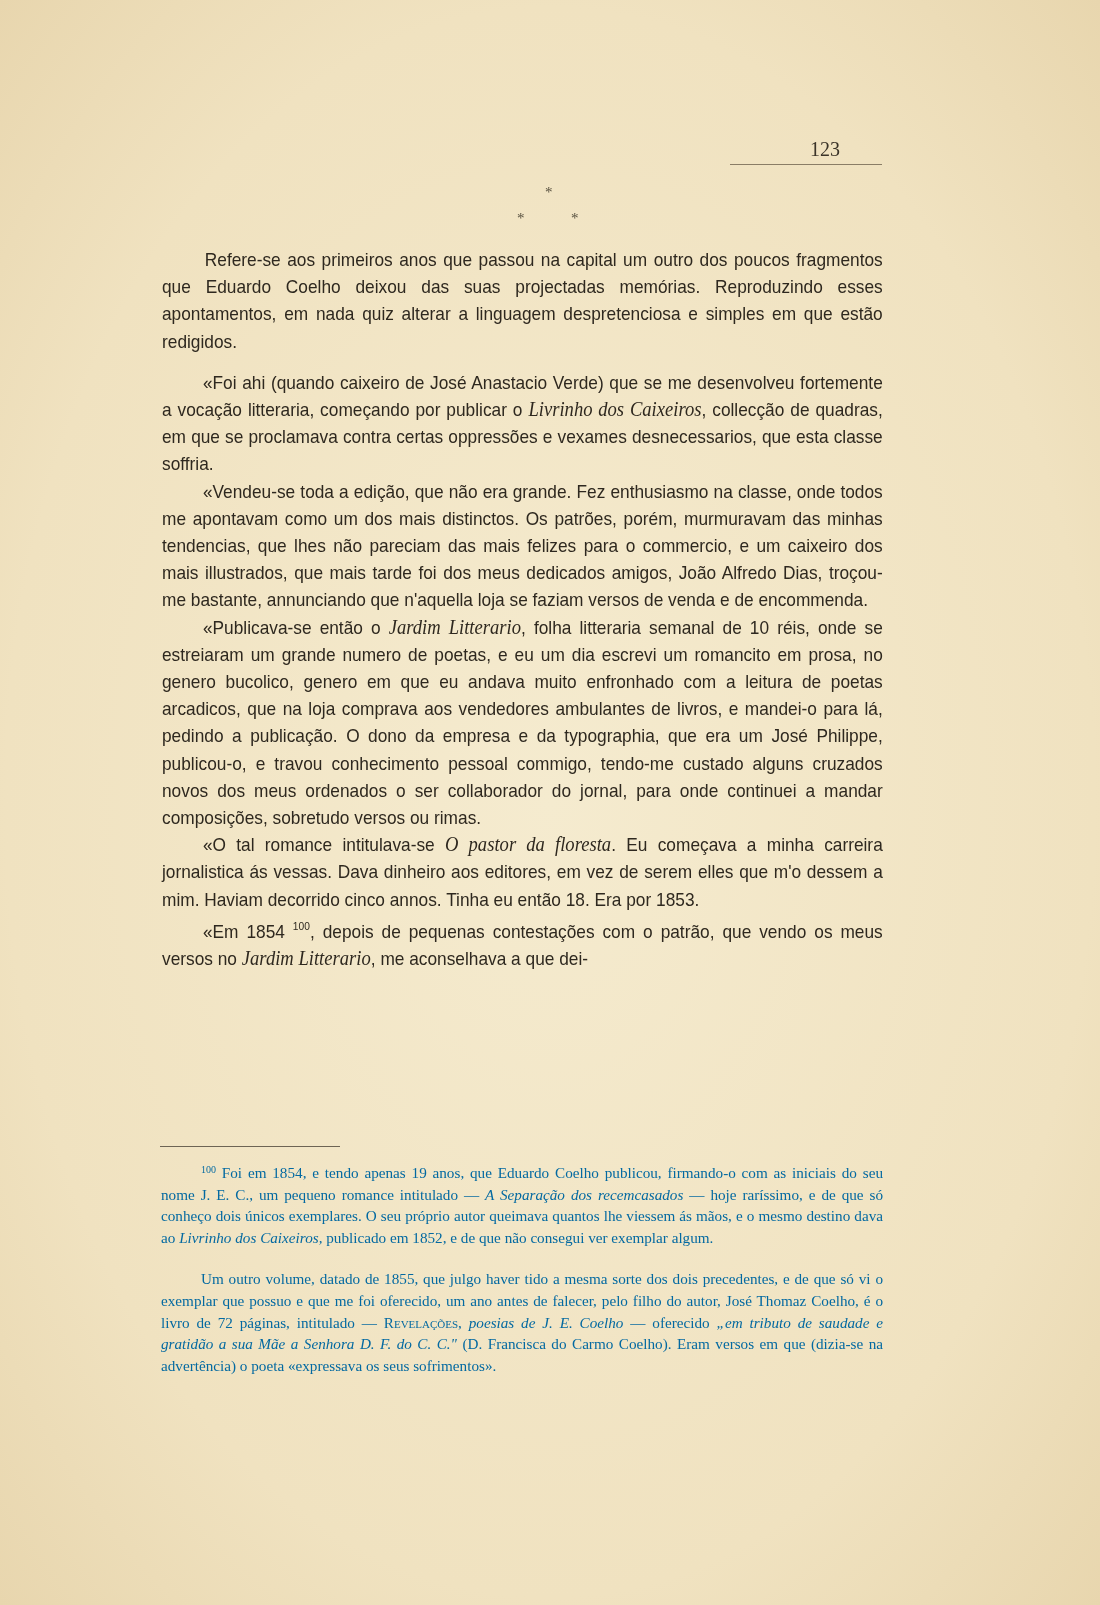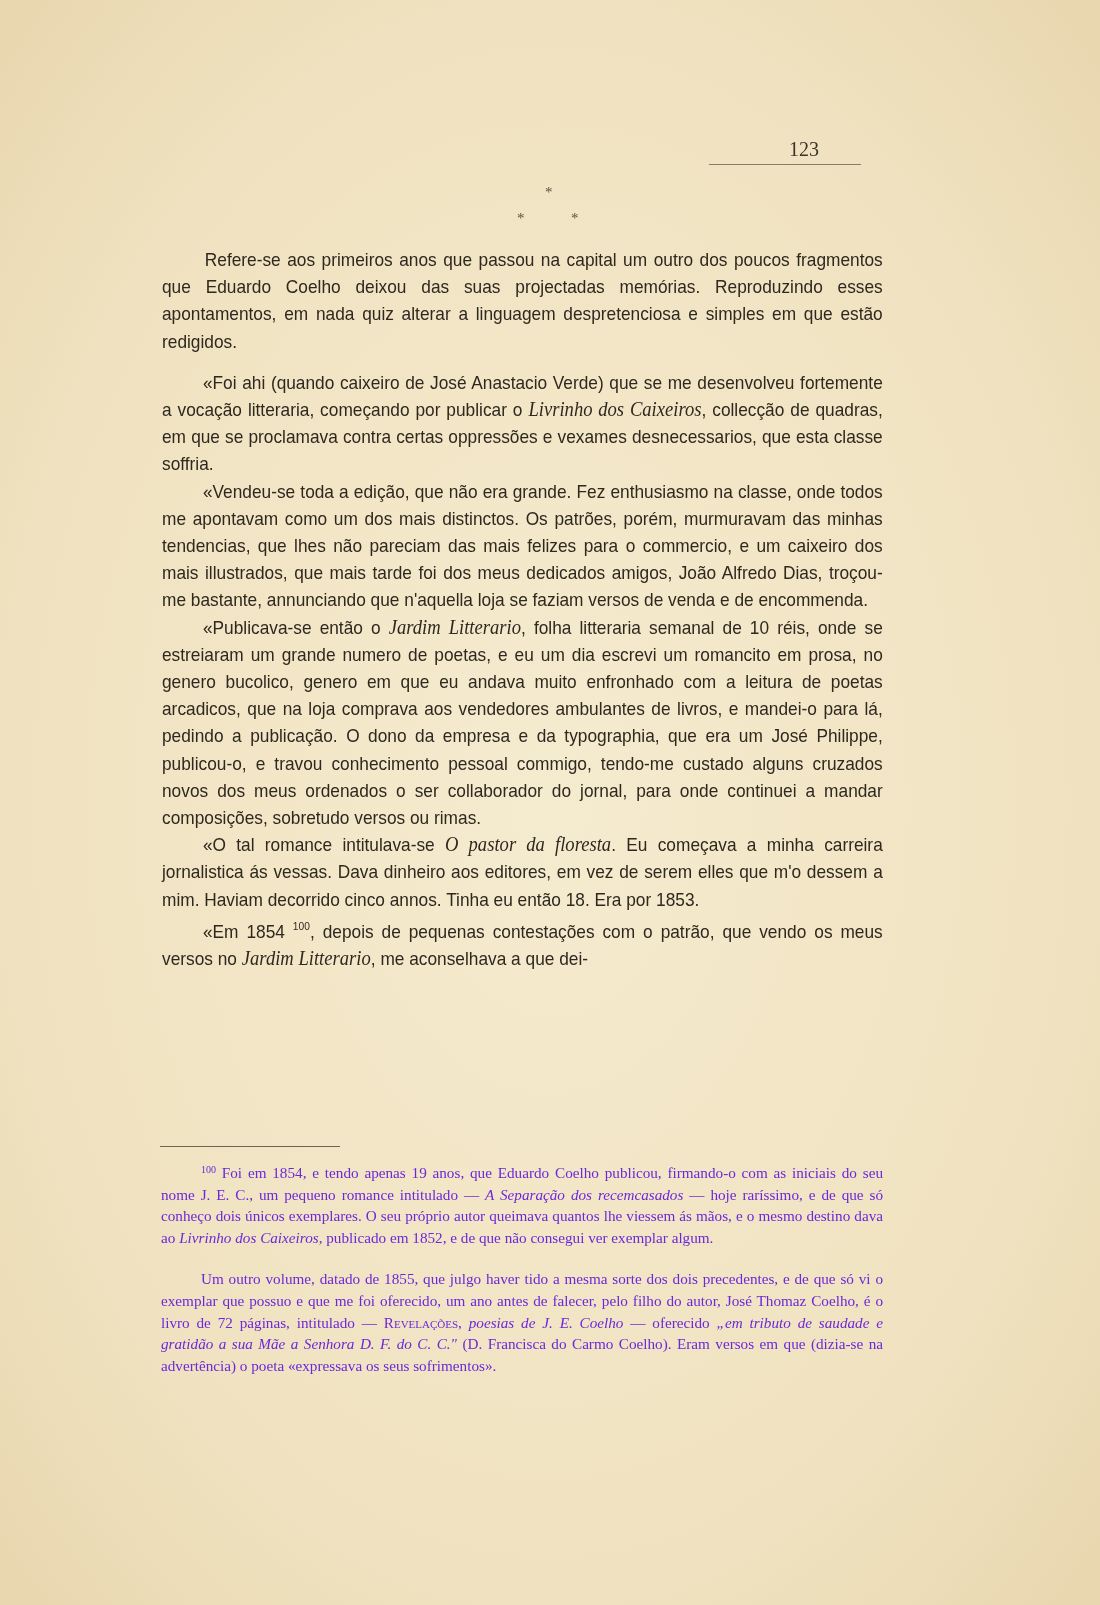--- a/index.html
+++ b/index.html
@@ -8,21 +8,21 @@
     background: #f2e6c6;
     position: relative; overflow: hidden;
     font-family: "Liberation Serif", "DejaVu Serif", serif;
     color: #2a241c;
   }
   .page-bg {
     position: absolute; inset: 0;
     background: radial-gradient(ellipse at 50% 50%, #f5ebcf 0%, #f0e2c0 70%, #e8d6ae 100%);
   }
   .header {
-    position: absolute; left: 709px; top: 136px; width: 152px; height: 28px;
+    position: absolute; left: 730px; top: 136px; width: 152px; height: 28px;
     border-bottom: 1px solid #8a7d66;
   }
   .page-number {
     position: absolute; right: 42px; top: 0;
     font-size: 20px; line-height: 26px; color: #3b3428;
   }
   .asterism { position: absolute; font-size: 15px; color: #57503f; }
   .main-text {
     position: absolute; left: 162px; top: 246px; width: 721px;
     font-family: "Liberation Sans", "DejaVu Sans", sans-serif;
@@ -36,21 +36,21 @@
   .main-text p.gap { margin-top: 14px; }
   .it { font-style: italic; font-family: "Liberation Serif", serif; font-size: 20px; }
   sup { font-size: 11px; vertical-align: 8px; }
   .rule {
     position: absolute; left: 160px; top: 1146px; width: 180px; height: 0;
     border-top: 1px solid #6d6454;
   }
   .notes {
     position: absolute; left: 161px; top: 1159px; width: 722px;
     font-size: 15.2px; line-height: 21.6px;
-    text-align: justify; color: #6d28d9;
+    text-align: justify; color: #0369a1;
   }
   .notes p { margin: 0; text-indent: 40px; }
   .notes p + p { margin-top: 20px; }
   .notes .sc { font-variant: small-caps; }
   .notes sup { font-size: 10px; vertical-align: 5px; }
 </style>
 </head>
 <body>
 
 <div class="page-bg"></div>

